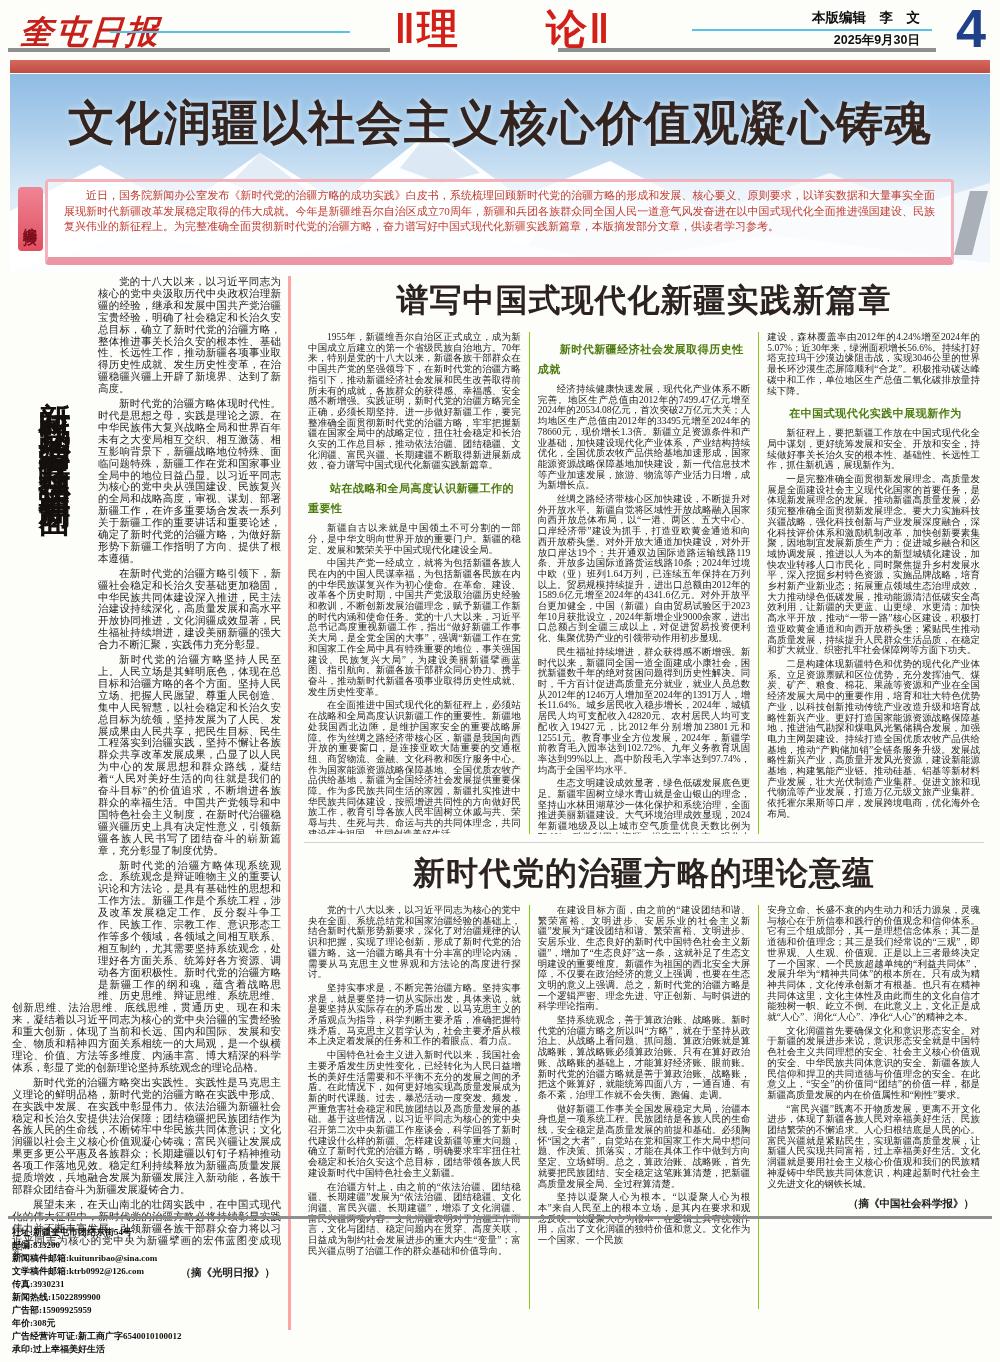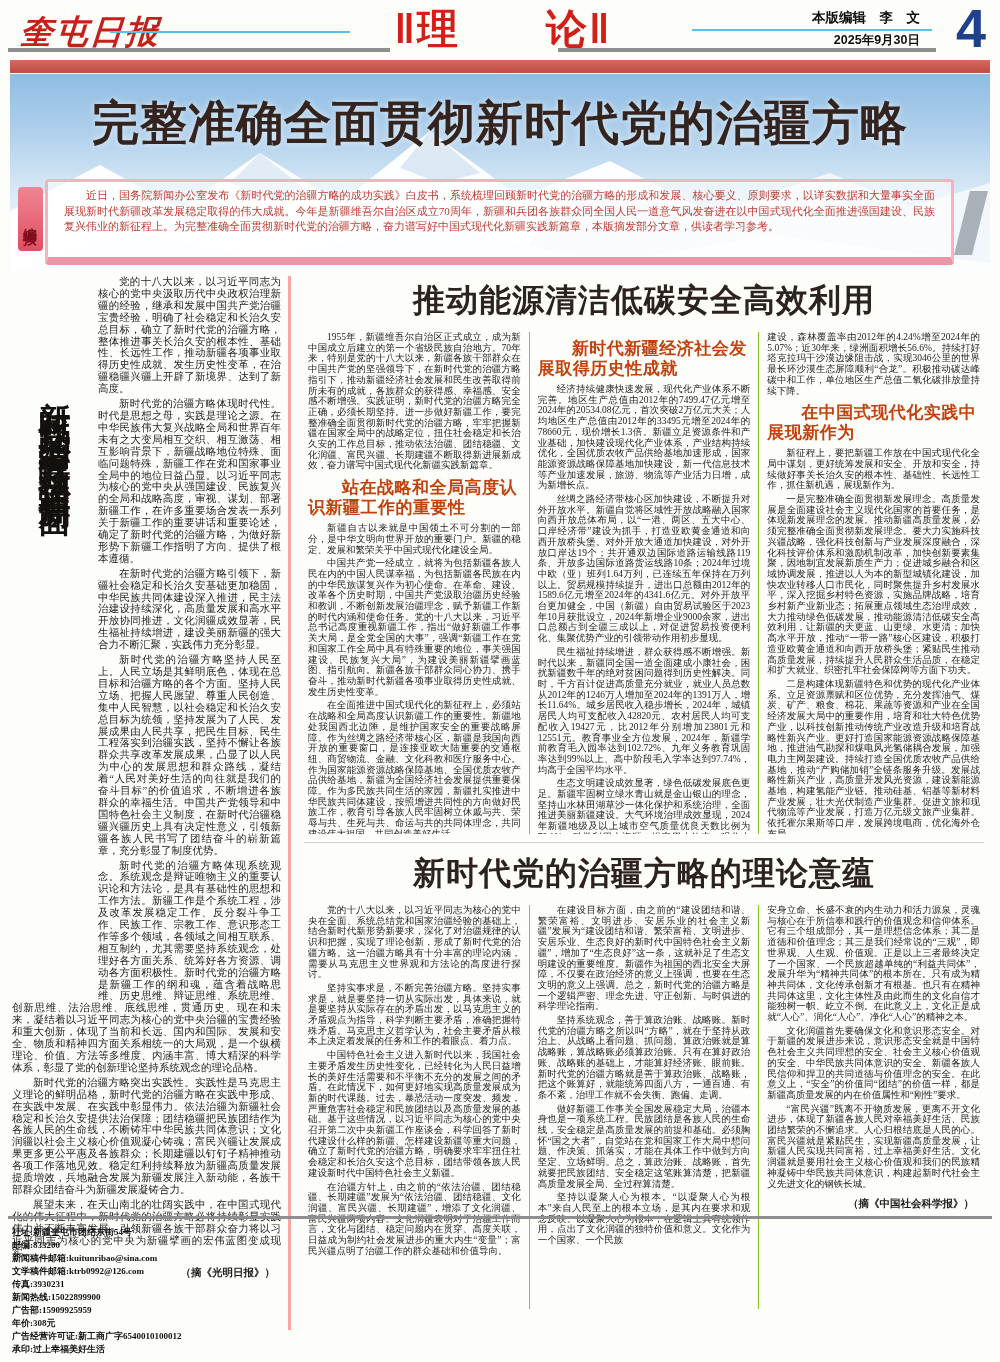--- a/index.html
+++ b/index.html
@@ -106,21 +106,21 @@
   #cols-a { height:502px; }
   #cols-b { height:404px; }
   .col { flex:1; padding:0 8px; overflow:hidden; }
   .col + .col { border-left:1px solid #84cc16; }
   .col p.p, .col p.pc {
     font-size:9.5px; line-height:10.7px; text-align:justify; margin-bottom:3px;
   }
   .col p.p { text-indent:2em; }
   .col h4.h, #left-article h4.h {
     font-family:"Liberation Sans", sans-serif; font-weight:bold;
-    font-size:17px; line-height:20px; color:#c2410c; text-indent:2em;
+    font-size:11px; line-height:20px; color:#4d7c0f; text-indent:2em;
     margin:7px 0 5px 0; letter-spacing:0.5px;
   }
   p.sign {
     text-align:right; font-weight:bold; font-size:10.5px; margin-top:8px;
     padding-right:6px; font-family:"Liberation Serif", serif;
   }
   #art-divider { border-top:1px solid #d2d2d2; margin:8px 4px 6px 4px; }
   
   #footer { position:absolute; left:0; right:0; bottom:6px; }
   #footer-rule { border-top:3px solid #8f8f8f; margin:0 8px 7px 8px; }
@@ -151,21 +151,21 @@
   <div id="red-bar"></div>
 
   <div id="banner">
     <svg id="mountains" viewBox="0 0 980 160" preserveAspectRatio="none" aria-hidden="true">
       <polygon points="0,160 0,98 90,52 170,96 250,40 330,90 420,18 510,84 600,48 700,100 980,160" fill="#ffffff" opacity="0.95"></polygon>
       <polygon points="420,18 470,60 430,70 390,55" fill="#dce8f3"></polygon>
       <polygon points="250,40 300,80 260,86 220,70" fill="#e2ecf6"></polygon>
       <polygon points="560,70 700,100 820,60 900,94 980,70 980,160 500,160" fill="#f2f7fb"></polygon>
       <polygon points="0,160 120,120 260,146 420,112 600,150 760,122 980,150 980,160 0,160" fill="#fbfdfe"></polygon>
     </svg>
-    <div class="main-headline">完整准确全面贯彻新时代党的治疆方略</div>
+    <div class="main-headline">文化润疆以社会主义核心价值观凝心铸魂</div>
     <div id="note-area">
       <div id="note-label">编者按</div>
       <div id="note-frame">
         <p>近日，国务院新闻办公室发布《新时代党的治疆方略的成功实践》白皮书，系统梳理回顾新时代党的治疆方略的形成和发展、核心要义、原则要求，以详实数据和大量事实全面展现新时代新疆改革发展稳定取得的伟大成就。今年是新疆维吾尔自治区成立70周年，新疆和兵团各族群众同全国人民一道意气风发奋进在以中国式现代化全面推进强国建设、民族复兴伟业的新征程上。为完整准确全面贯彻新时代党的治疆方略，奋力谱写好中国式现代化新疆实践新篇章，本版摘发部分文章，供读者学习参考。</p>
       </div>
       <div id="note-corner"></div>
     </div>
   </div>
 
   <div id="content">
@@ -180,21 +180,21 @@
           <p class="p">在新时代党的治疆方略引领下，新疆社会稳定和长治久安基础更加稳固，中华民族共同体建设深入推进，民主法治建设持续深化，高质量发展和高水平开放协同推进，文化润疆成效显著，民生福祉持续增进，建设美丽新疆的强大合力不断汇聚，实践伟力充分彰显。</p>
           <p class="p">新时代党的治疆方略坚持人民至上。人民立场是其鲜明底色，体现在总目标和治疆方略的各个方面。坚持人民立场、把握人民愿望、尊重人民创造、集中人民智慧，以社会稳定和长治久安总目标为统领，坚持发展为了人民、发展成果由人民共享，把民生目标、民生工程落实到治疆实践，坚持不懈让各族群众共享改革发展成果，凸显了以人民为中心的发展思想和群众路线，凝结着“人民对美好生活的向往就是我们的奋斗目标”的价值追求，不断增进各族群众的幸福生活。中国共产党领导和中国特色社会主义制度，在新时代治疆稳疆兴疆历史上具有决定性意义，引领新疆各族人民书写了团结奋斗的崭新篇章，充分彰显了制度优势。</p>
           <p class="p">新时代党的治疆方略体现系统观念。系统观念是辩证唯物主义的重要认识论和方法论，是具有基础性的思想和工作方法。新疆工作是个系统工程，涉及改革发展稳定工作、反分裂斗争工作、民族工作、宗教工作、意识形态工作等多个领域，各领域之间相互联系、相互制约，尤其需要坚持系统观念，处理好各方面关系、统筹好各方资源、调动各方面积极性。新时代党的治疆方略是新疆工作的纲和魂，蕴含着战略思维、历史思维、辩证思维、系统思维、创新思维、法治思维、底线思维，贯通历史、现在和未来，凝结着以习近平同志为核心的党中央治疆的宝贵经验和重大创新，体现了当前和长远、国内和国际、发展和安全、物质和精神四方面关系相统一的大局观，是一个纵横理论、价值、方法等多维度、内涵丰富、博大精深的科学体系，彰显了党的创新理论坚持系统观念的理论品格。</p>
           <p class="p">新时代党的治疆方略突出实践性。实践性是马克思主义理论的鲜明品格，新时代党的治疆方略在实践中形成、在实践中发展、在实践中彰显伟力。依法治疆为新疆社会稳定和长治久安提供法治保障；团结稳疆把民族团结作为各族人民的生命线，不断铸牢中华民族共同体意识；文化润疆以社会主义核心价值观凝心铸魂；富民兴疆让发展成果更多更公平惠及各族群众；长期建疆以钉钉子精神推动各项工作落地见效。稳定红利持续释放为新疆高质量发展提质增效，兵地融合发展为新疆发展注入新动能，各族干部群众团结奋斗为新疆发展凝铸合力。</p>
           <p class="p">展望未来，在天山南北的壮阔实践中，在中国式现代化的伟大征程中，新时代党的治疆方略必将持续彰显实践伟力并不断丰富发展，引领新疆各族干部群众奋力将以习近平同志为核心的党中央为新疆擘画的宏伟蓝图变成现实。</p>
           <p class="sign">（摘《光明日报》）</p>
         </div>
     </div>
 
     <div id="right-wrap">
-      <div class="art-headline">推动能源清洁低碳安全高效利用</div>
+      <div class="art-headline">谱写中国式现代化新疆实践新篇章</div>
       <div class="cols" id="cols-a">
         <div class="col">
             <p class="p">1955年，新疆维吾尔自治区正式成立，成为新中国成立后建立的第一个省级民族自治地方。70年来，特别是党的十八大以来，新疆各族干部群众在中国共产党的坚强领导下，在新时代党的治疆方略指引下，推动新疆经济社会发展和民生改善取得前所未有的成就，各族群众的获得感、幸福感、安全感不断增强。实践证明，新时代党的治疆方略完全正确，必须长期坚持。进一步做好新疆工作，要完整准确全面贯彻新时代党的治疆方略，牢牢把握新疆在国家全局中的战略定位，扭住社会稳定和长治久安的工作总目标，推动依法治疆、团结稳疆、文化润疆、富民兴疆、长期建疆不断取得新进展新成效，奋力谱写中国式现代化新疆实践新篇章。</p>
             <h4 class="h">站在战略和全局高度认识新疆工作的重要性</h4>
             <p class="p">新疆自古以来就是中国领土不可分割的一部分，是中华文明向世界开放的重要门户。新疆的稳定、发展和繁荣关乎中国式现代化建设全局。</p>
             <p class="p">中国共产党一经成立，就将为包括新疆各族人民在内的中国人民谋幸福，为包括新疆各民族在内的中华民族谋复兴作为初心使命。在革命、建设、改革各个历史时期，中国共产党汲取治疆历史经验和教训，不断创新发展治疆理念，赋予新疆工作新的时代内涵和使命任务。党的十八大以来，习近平总书记高度重视新疆工作，指出“做好新疆工作事关大局，是全党全国的大事”，强调“新疆工作在党和国家工作全局中具有特殊重要的地位，事关强国建设、民族复兴大局”，为建设美丽新疆擘画蓝图、指引航向。新疆各族干部群众同心协力、携手奋斗，推动新时代新疆各项事业取得历史性成就、发生历史性变革。</p>
             <p class="p">在全面推进中国式现代化的新征程上，必须站在战略和全局高度认识新疆工作的重要性。新疆地处我国西北边陲，是维护国家安全的重要战略屏障。作为丝绸之路经济带核心区，新疆是我国向西开放的重要窗口，是连接亚欧大陆重要的交通枢纽、商贸物流、金融、文化科教和医疗服务中心。作为国家能源资源战略保障基地、全国优质农牧产品供给基地，新疆为全国经济社会发展提供重要保障。作为多民族共同生活的家园，新疆扎实推进中华民族共同体建设，按照增进共同性的方向做好民族工作，教育引导各族人民牢固树立休戚与共、荣辱与共、生死与共、命运与共的共同体理念，共同建设伟大祖国，共同创造美好生活。</p>
           </div>
         <div class="col">
             <h4 class="h">新时代新疆经济社会发展取得历史性成就</h4>

